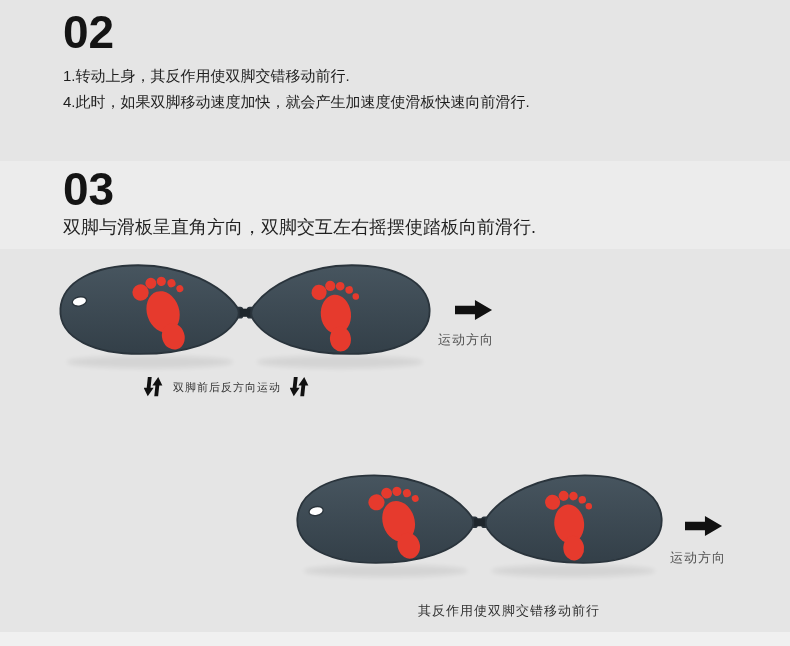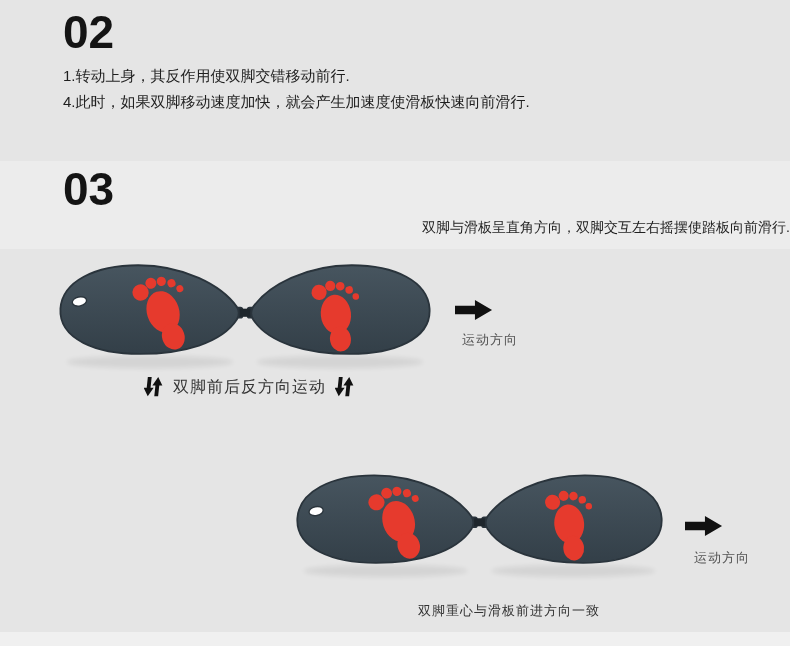--- a/index.html
+++ b/index.html
@@ -25,38 +25,38 @@
   .sec02 .line{
     margin:0;font-size:15px;line-height:26px;color:var(--body_text);
   }
   .band{
     position:absolute;left:0;top:152px;width:790px;height:88px;
     background:var(--band_bg);
     margin-top:9px;
   }
   .band .inner{padding:4px 0 0 63px;}
   .band .desc{
-    margin:3px 0 0 0;font-size:14px;line-height:22px;color:var(--body_text);text-align:right;
+    margin:3px 0 0 0;font-size:18px;line-height:22px;color:var(--body_text);
   }
   
   .fig1{position:absolute;left:55px;top:256px;width:380px;height:118px;}
   .fig2{position:absolute;left:292px;top:466px;width:375px;height:117px;}
   .board-svg{display:block;width:100%;height:100%;}
   .dir-arrow1{position:absolute;left:455px;top:297px;width:38px;height:26px;}
   .dir-arrow2{position:absolute;left:685px;top:513px;width:38px;height:26px;}
   .dir-label{
-    position:absolute;font-size:13px;color:var(--caption_gray);letter-spacing:1px;margin-left:24px;
+    position:absolute;font-size:13px;color:var(--caption_gray);letter-spacing:1px;
   }
   .dir-label.l1{left:438px;top:331px;}
   .dir-label.l2{left:670px;top:549px;}
   .caption1{
     position:absolute;left:144px;top:374px;
     display:flex;align-items:center;gap:9px;
   }
-  .caption1 .cap-text{font-size:16px;color:#333;letter-spacing:1px;}
+  .caption1 .cap-text{font-size:11px;color:#333;letter-spacing:1px;}
   .updown-icon{width:20px;height:26px;display:block;}
   .caption2{
     position:absolute;left:418px;top:602px;
     font-size:13px;color:#333;letter-spacing:1px;
   }
   .bottom-strip{
     position:absolute;left:0;bottom:0;width:790px;height:14px;
     background:var(--strip_bg);
   }
 </style>
@@ -148,17 +148,17 @@
   <div class="fig2">
     <svg class="board-svg" viewBox="0 0 420 130">
       <use href="#board"></use>
     </svg>
   </div>
   <svg class="dir-arrow2" viewBox="0 0 40 26">
     <use href="#rightArrow" style="fill:var(--arrow_black)"></use>
   </svg>
   <div class="dir-label l2">运动方向</div>
 
-  <div class="caption2">双脚重心与滑板前进方向一致</div>
+  <div class="caption2">其反作用使双脚交错移动前行</div>
 
   <div class="bottom-strip"></div>
 
 </div>
 
 </body></html>

